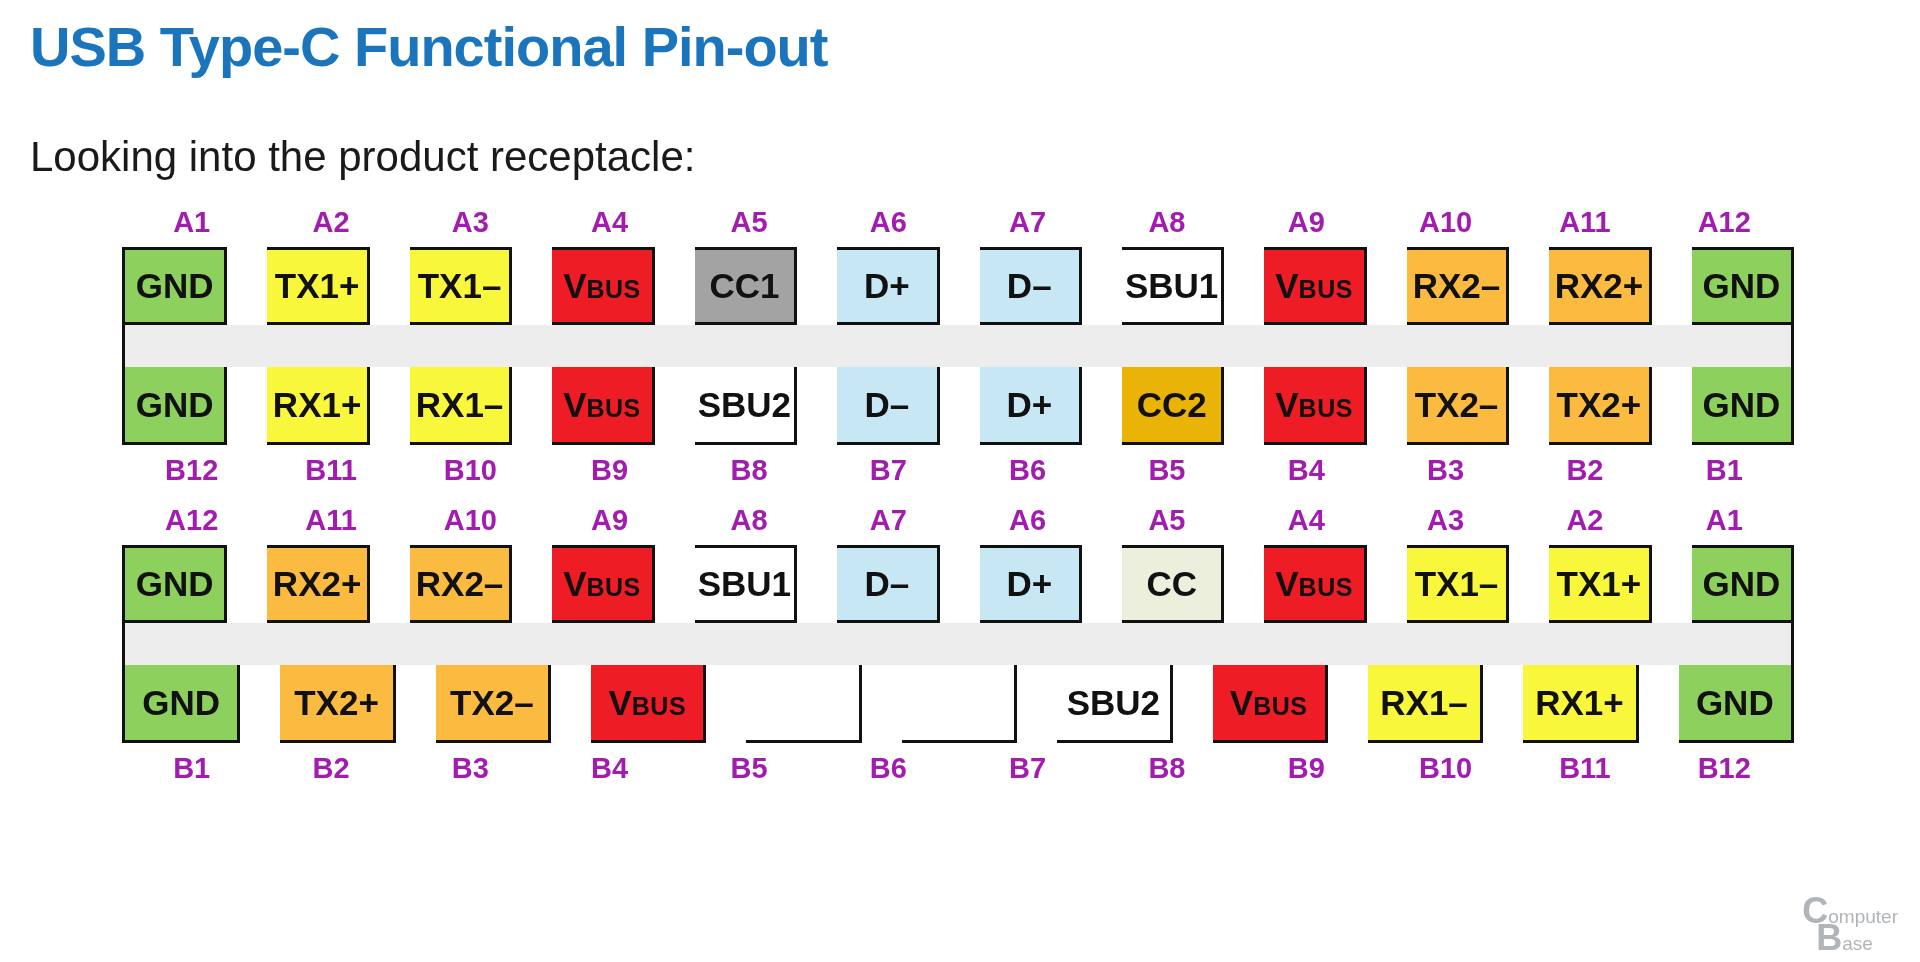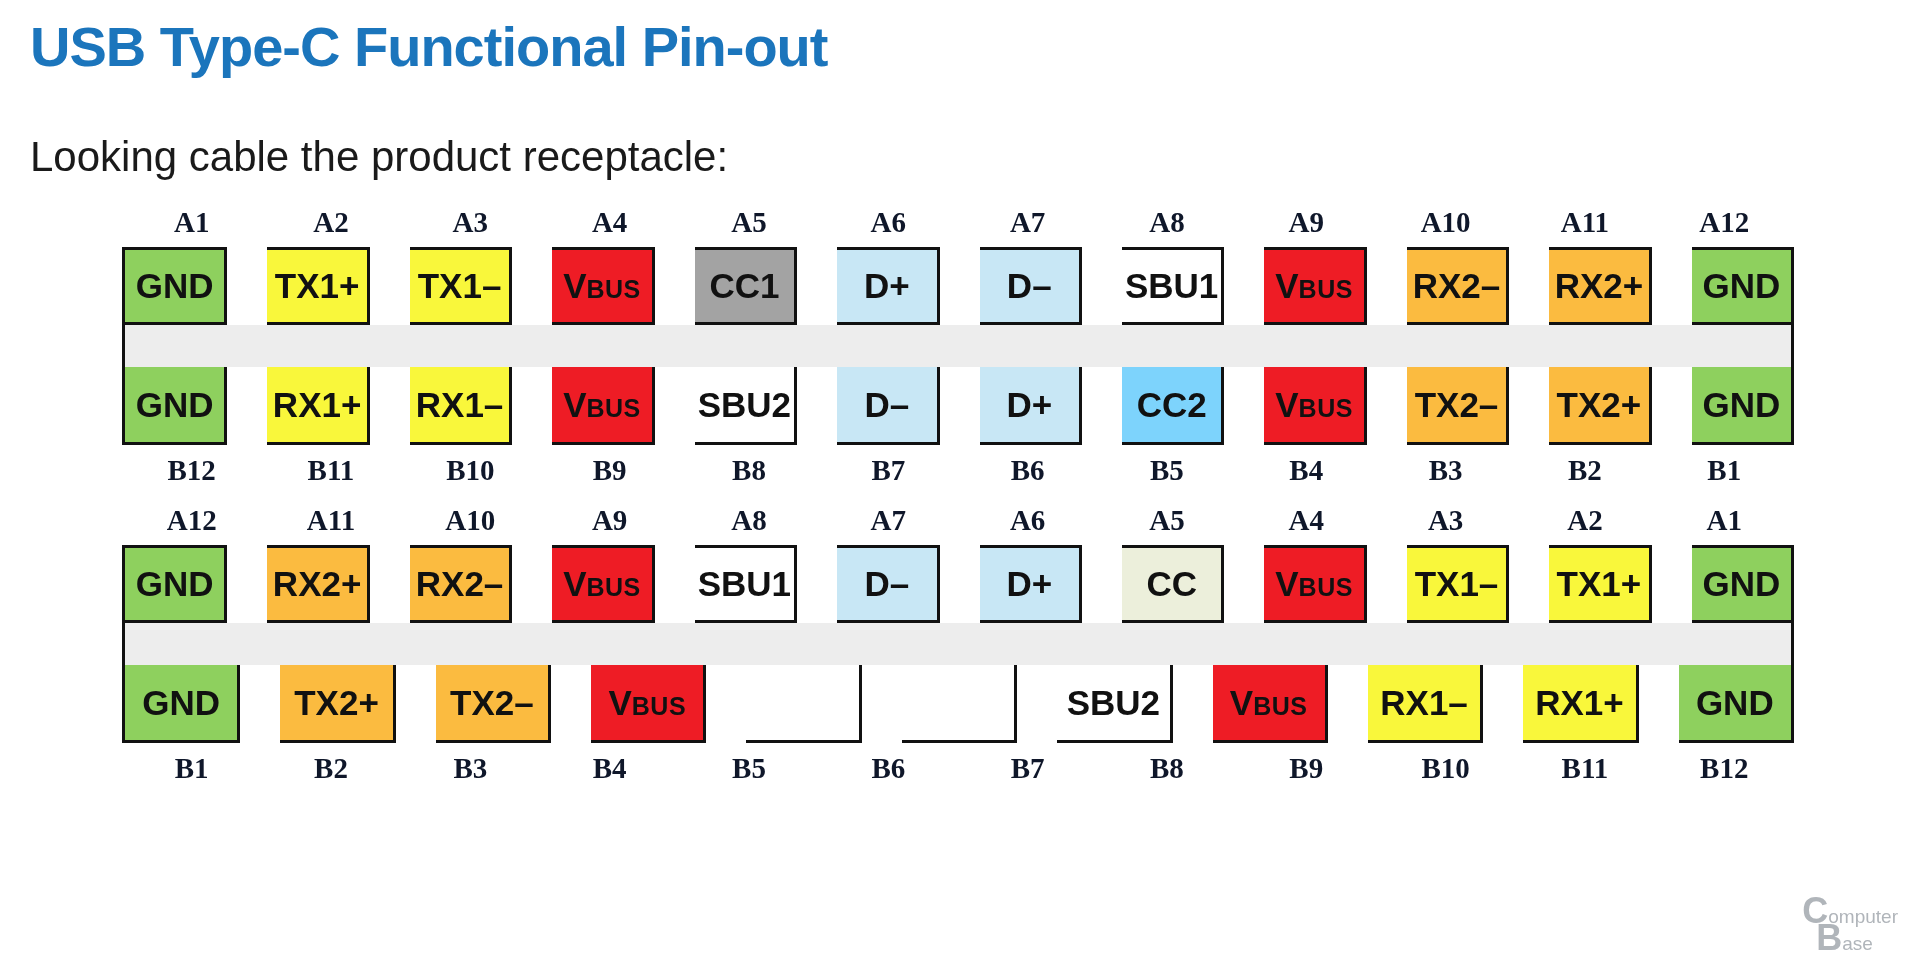--- a/index.html
+++ b/index.html
@@ -41,22 +41,21 @@
     display: flex;
     height: 50px;
   }
   .pin-label {
     flex: 1;
     display: flex;
     align-items: center;
     justify-content: center;
     font-weight: bold;
     font-size: 29px;
-    color: #0f172a;
-    font-family: Liberation Serif, serif;
+    color: #a21caf;
   }
   .cell-row {
     display: flex;
     height: 78px;
     box-sizing: border-box;
     gap: 40px;
   }
   .pin-cell {
     flex: 1;
     box-sizing: border-box;
@@ -108,21 +107,21 @@
   .watermark .wm-rest { font-size: 19px; font-weight: 400; }
 </style>
 </head>
 <body>
 
 <div class="page">
 
   <h1 class="page-title">USB Type-C Functional Pin-out</h1>
 
   <section>
-    <h2 class="section-heading">Looking cable the product receptacle:</h2>
+    <h2 class="section-heading">Looking into the product receptacle:</h2>
     <div class="pin-table">
         <div class="label-row">
           <div class="pin-label">A1</div>
           <div class="pin-label">A2</div>
           <div class="pin-label">A3</div>
           <div class="pin-label">A4</div>
           <div class="pin-label">A5</div>
           <div class="pin-label">A6</div>
           <div class="pin-label">A7</div>
           <div class="pin-label">A8</div>
@@ -185,21 +184,21 @@
           </div>
           <div class="pin-cell" style="background: rgb(255, 255, 255);">
             <span class="cell-text">SBU2</span>
           </div>
           <div class="pin-cell" style="background: rgb(200, 231, 245);">
             <span class="cell-text">D–</span>
           </div>
           <div class="pin-cell" style="background: rgb(200, 231, 245);">
             <span class="cell-text">D+</span>
           </div>
-          <div class="pin-cell" style="background: #7dd3fc;">
+          <div class="pin-cell" style="background: #eab308;">
             <span class="cell-text">CC2</span>
           </div>
           <div class="pin-cell" style="background: rgb(238, 28, 37);">
             <span class="cell-text">V<span class="small-caps">BUS</span></span>
           </div>
           <div class="pin-cell" style="background: rgb(251, 187, 64);">
             <span class="cell-text">TX2–</span>
           </div>
           <div class="pin-cell" style="background: rgb(251, 187, 64);">
             <span class="cell-text">TX2+</span>

